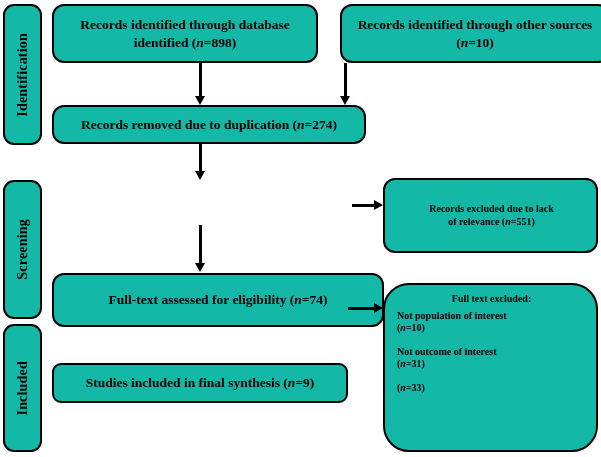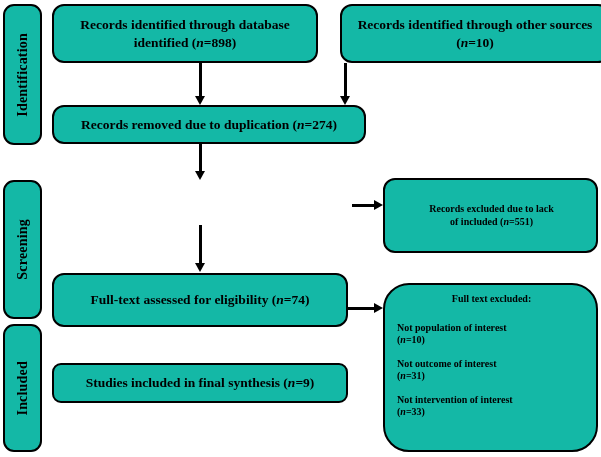--- a/index.html
+++ b/index.html
@@ -134,60 +134,59 @@
   </div>
 
   <div class="vline" style="left:199px; top:144px; height:28px;"></div>
   <div class="arrowdown" style="left:194.5px; top:171px;"></div>
 
 
   <div class="box multiline" style="left:383px; top:178px; width:215px; height:75px; align-items:center; justify-content:center; text-align:center;">
     <span class="inner" style="text-align:center;">
       <span class="center-line">Records excluded due to lack</span>
       <span class="center-line">
-        <span>of included (</span><span class="nital">n</span><span>=551)</span>
+        <span>of relevance (</span><span class="nital">n</span><span>=551)</span>
       </span>
     </span>
   </div>
 
   <div class="hline" style="left:352px; top:204px; width:24px;"></div>
   <div class="arrowright" style="left:374px; top:199.5px;"></div>
 
   <div class="vline" style="left:199px; top:225px; height:39px;"></div>
   <div class="arrowdown" style="left:194.5px; top:263px;"></div>
 
-  <div class="box" style="left:52px; top:273px; width:296px; height:54px;font-family:Liberation Serif, serif;">
+  <div class="box" style="left:52px; top:273px; width:332px; height:54px;font-family:Liberation Serif, serif;">
     <span class="inner">
       <span>Full-text assessed for eligibility (</span><span class="nital">n</span><span>=74)</span>
     </span>
   </div>
 
   <div class="hline" style="left:348px; top:307px; width:28px;"></div>
   <div class="arrowright" style="left:374px; top:302.5px;"></div>
 
   <div class="box multiline" style="left:383px; top:283px; width:215px; height:169px; border-radius:26px;">
     <span class="inner">
-      <span class="center-line" style="margin-bottom:16px;">Full text excluded:</span>
+      <span class="center-line" style="margin-bottom:4px;">Full text excluded:</span>
 
       <span class="grp">
         <span class="center-line" style="text-align:left;">Not population of interest</span>
         <span class="center-line" style="text-align:left;">
           <span>(</span><span class="nital">n</span><span>=10)</span>
         </span>
       </span>
 
       <span class="grp">
         <span class="center-line" style="text-align:left;">Not outcome of interest</span>
         <span class="center-line" style="text-align:left;">
           <span>(</span><span class="nital">n</span><span>=31)</span>
         </span>
       </span>
 
       <span class="grp">
-        <span class="center-line" style="text-align:left;">Not intervention of interest</span>
         <span class="center-line" style="text-align:left;">
           <span>(</span><span class="nital">n</span><span>=33)</span>
         </span>
       </span>
     </span>
   </div>
 
   <div class="box" style="left:52px; top:363px; width:296px; height:40px;border-radius:9px;">
     <span class="inner">
       <span>Studies included in final synthesis (</span><span class="nital">n</span><span>=9)</span>

